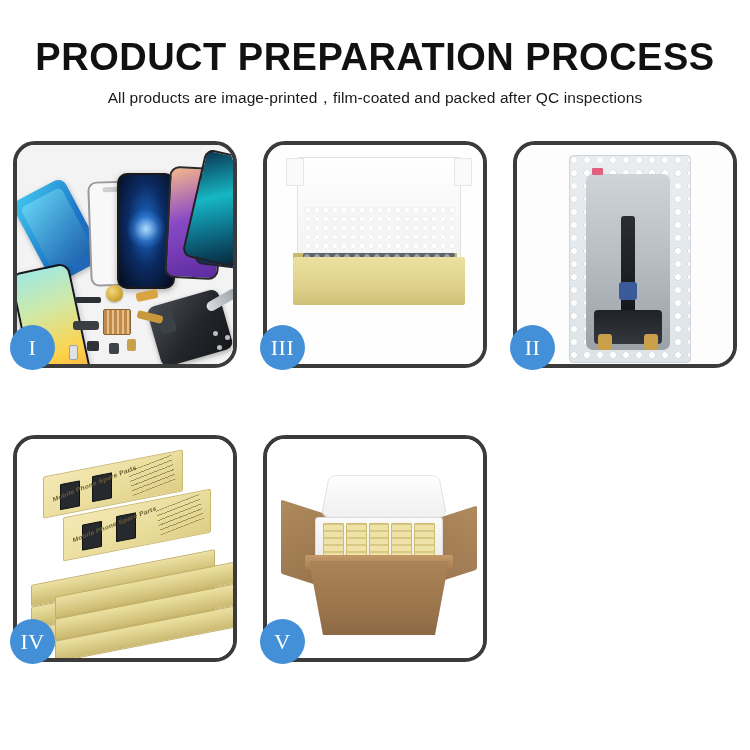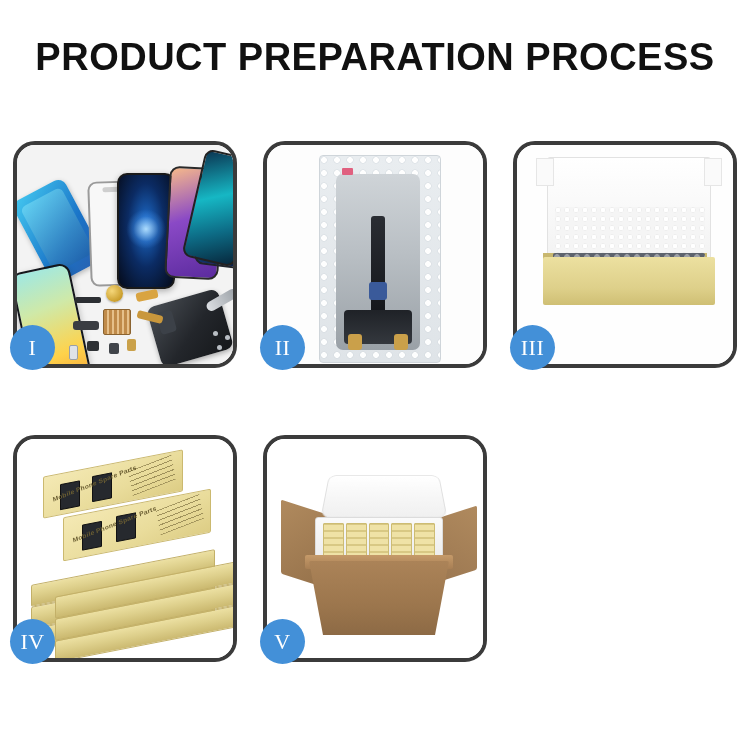--- a/index.html
+++ b/index.html
@@ -360,20 +360,21 @@
   .sb-tab2 { position:absolute; left:30px; top:122px; width:18px; height:22px;
     background:#a8875f; opacity:.7; }
 </style>
 </head>
 <body>
 
 <div class="page">
 
   <div class="header">
     <div class="title">PRODUCT PREPARATION PROCESS</div>
+    <div class="subtitle">All products are image-printed，film-coated and packed after QC inspections</div>
   </div>
 
   <div class="grid">
 
     <div class="panel p1">
       <div class="panel-inner">
         <div class="scene1">
           <div class="ph-blue-film"></div>
           <div class="ph-white"></div>
           <div class="ph-dark"></div>
@@ -394,43 +395,43 @@
           <div class="sm4"></div>
           <div class="tool"></div>
           <div class="screw1"></div>
           <div class="screw2"></div>
           <div class="screw3"></div>
         </div>
       </div>
       <div class="badge">I</div>
     </div>
 
+    <div class="panel p3">
+      <div class="panel-inner">
+        <div class="box3-lid"></div>
+        <div class="box3-foam"></div>
+        <div class="box3-wall-l"></div>
+        <div class="box3-wall-r"></div>
+        <div class="box3-content"></div>
+        <div class="box3-base"></div>
+      </div>
+      <div class="badge">III</div>
+    </div>
+
     <div class="panel p2">
       <div class="panel-inner">
         <div class="bubble-bag">
           <div class="lcd">
             <div class="lcd-tab"></div>
             <div class="lcd-foot"></div>
           </div>
           <div class="pink-tag"></div>
         </div>
       </div>
       <div class="badge">II</div>
-    </div>
-
-    <div class="panel p3">
-      <div class="panel-inner">
-        <div class="box3-lid"></div>
-        <div class="box3-foam"></div>
-        <div class="box3-wall-l"></div>
-        <div class="box3-wall-r"></div>
-        <div class="box3-content"></div>
-        <div class="box3-base"></div>
-      </div>
-      <div class="badge">III</div>
     </div>
 
     <div class="panel p4">
       <div class="panel-inner">
         <div class="stack">
           <div class="slab" style="top:150px;"></div>
           <div class="slab" style="top:128px;"></div>
           <div class="slab" style="top:106px;"></div>
           <div class="slab2" style="top:162px;"></div>
           <div class="slab2" style="top:140px;"></div>

